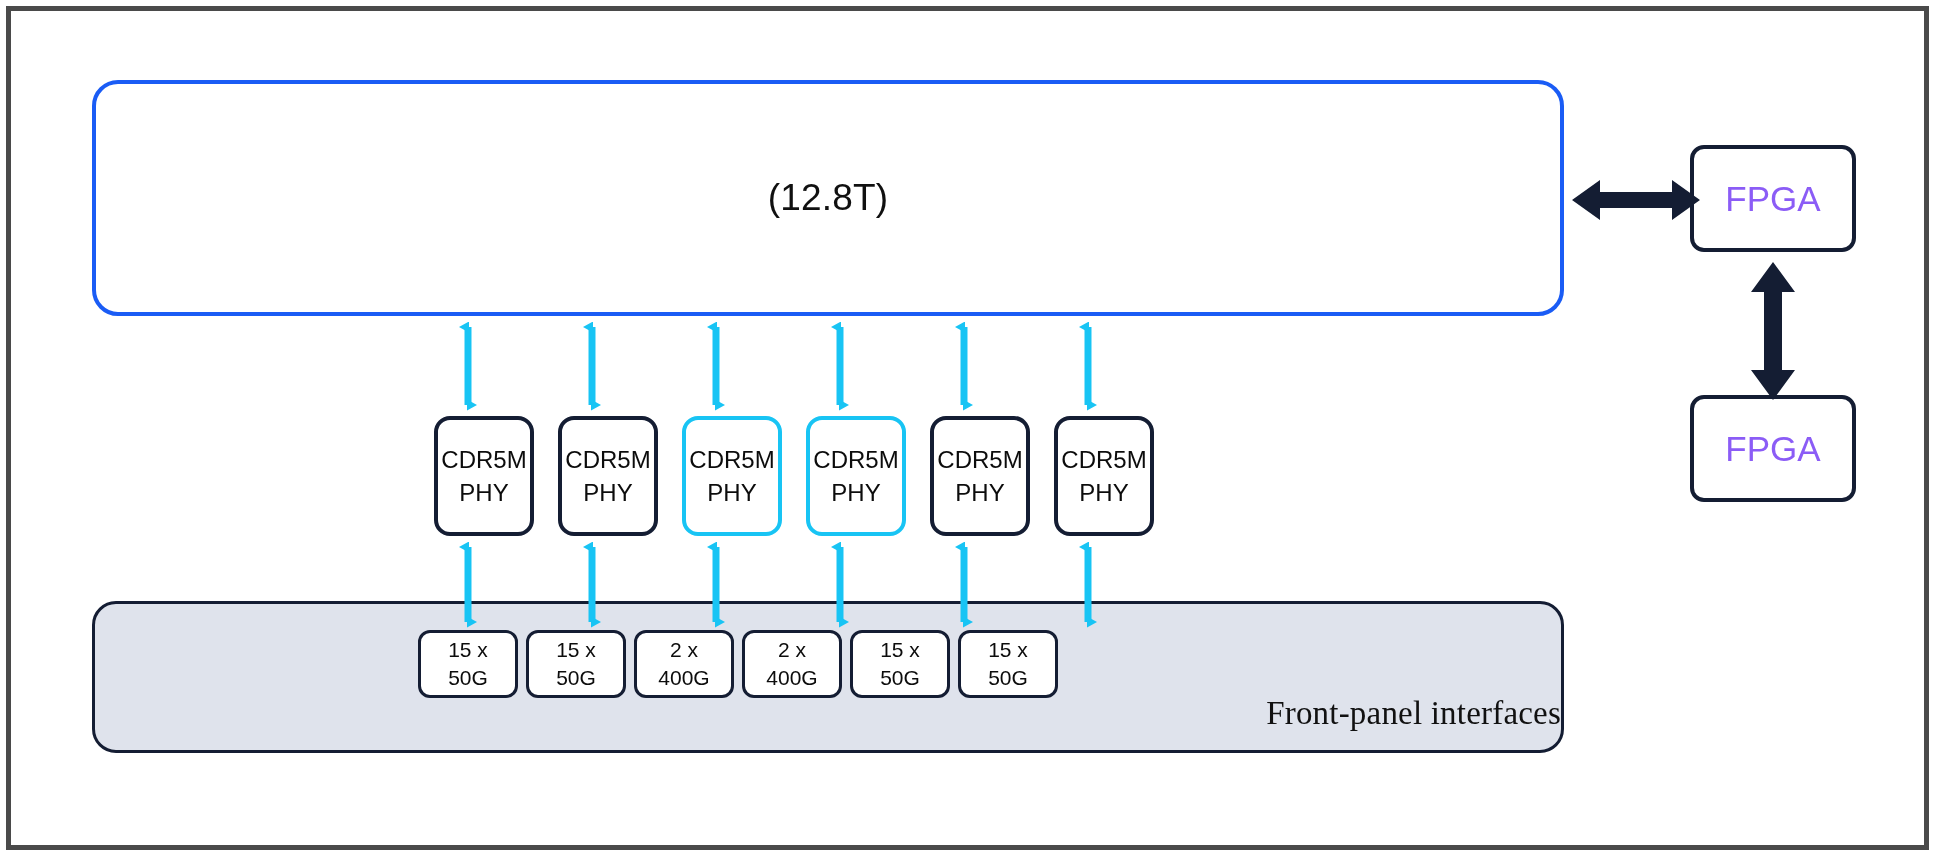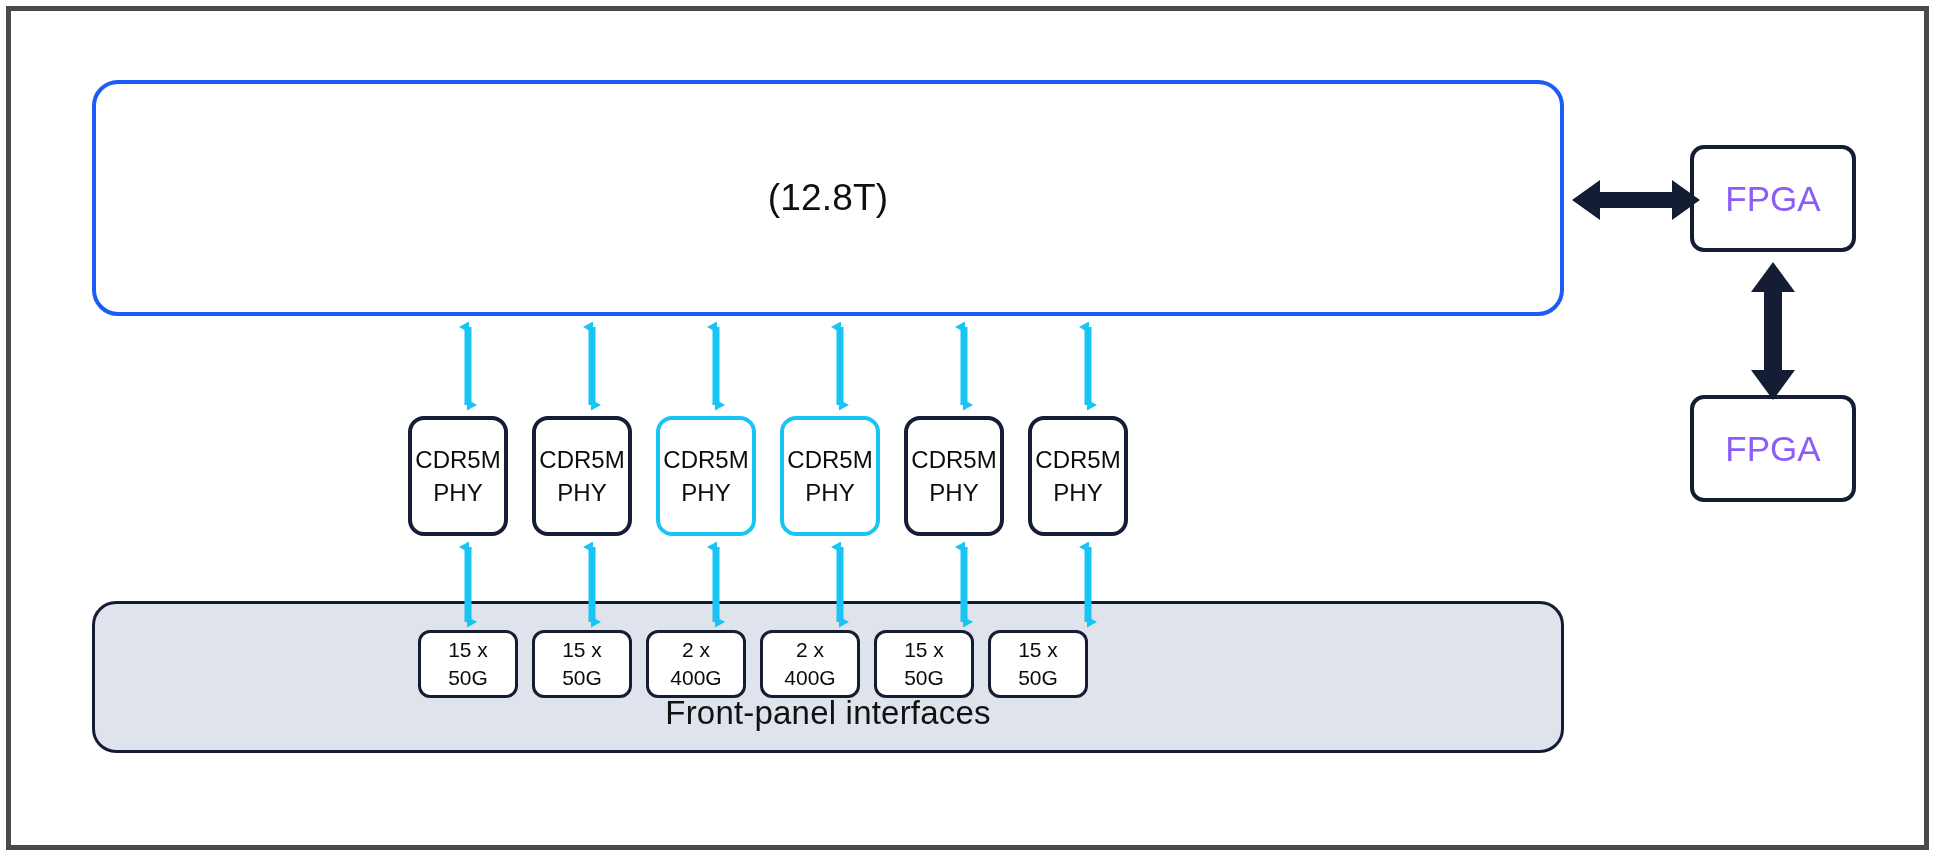--- a/index.html
+++ b/index.html
@@ -50,21 +50,21 @@
   .asic-line {
     font-size: 37px;
     color: #101010;
     line-height: 1.32;
     letter-spacing: 0.2px;
   }
 
   
   .phy-row {
     position: absolute;
-    left: 408px;
+    left: 434px;
     top: 416px;
     width: 744px;
     height: 120px;
     display: flex;
     gap: 24px;
   }
   .phy-box {
     width: 100px;
     height: 120px;
     border: 4px solid #141d33;
@@ -95,34 +95,35 @@
     border: 3px solid #141d33;
     border-radius: 24px;
     background: #dfe3ec;
     box-sizing: border-box;
   }
   .fp-caption {
     position: absolute;
     left: 0;
     right: 0;
     bottom: 18px;
-    text-align: center;
+    text-align: right;
     font-size: 33px;
     color: #111111;
     letter-spacing: 0.2px;
+    font-family: Liberation Serif, serif;
   }
 
   .iface-row {
     position: absolute;
     left: 418px;
     top: 630px;
     width: 744px;
     height: 68px;
     display: flex;
-    gap: 14px;
+    gap: 8px;
   }
   .iface-box {
     width: 100px;
     height: 68px;
     border: 3px solid #141d33;
     border-radius: 12px;
     background: #ffffff;
     box-sizing: border-box;
     display: flex;
     flex-direction: column;

